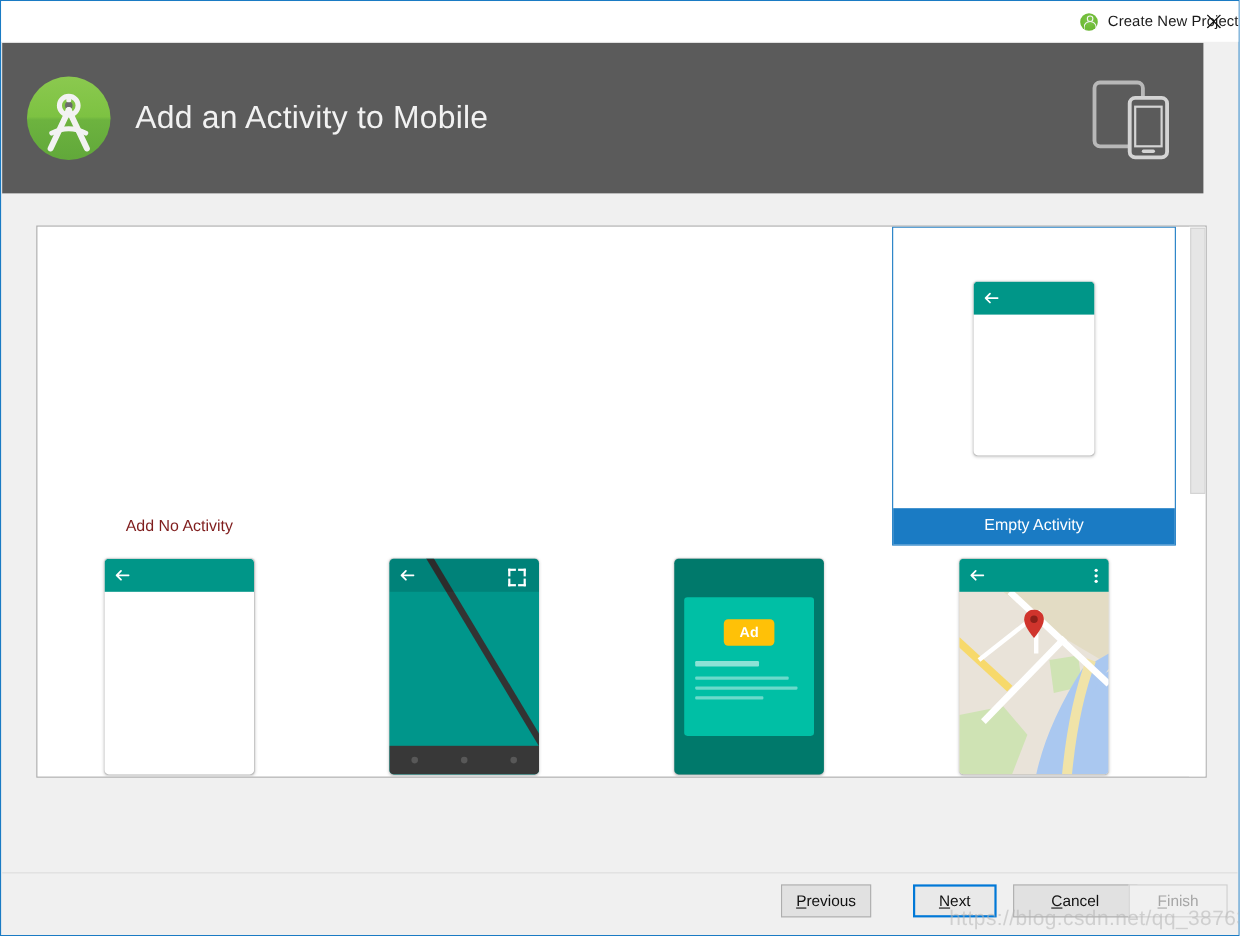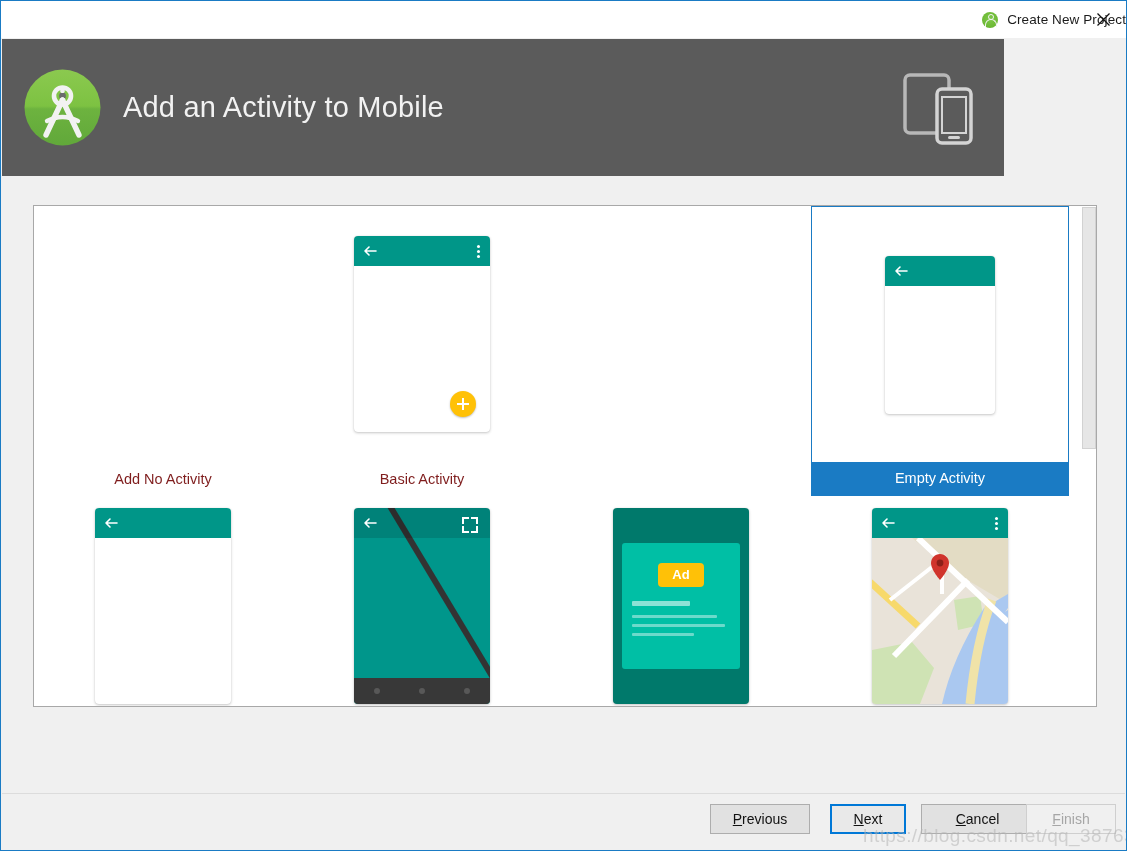--- a/index.html
+++ b/index.html
@@ -54,21 +54,21 @@
     position: absolute; right: 0; top: 0;
     width: 46px; height: 36px;
     display: flex; align-items: center; justify-content: center;
     cursor: pointer;
   }
   #close-btn svg { display: block; }
 
   
   #header {
     position: absolute; left: 1px; top: 38px;
-    width: 1002px; height: 137px;
+    width: 1092px; height: 137px;
     background: #5b5b5b;
     display: flex; align-items: center;
   }
   #header-logo {
     width: 77px; height: 77px;
     margin-left: 22px; flex: none;
     position: relative;
   }
   #header-title {
     margin-left: 22px;
@@ -275,21 +275,21 @@
   .btn.focused {
     border: 2px solid #0078d7;
     background: #e9e9e9;
   }
   .btn.disabled {
     color: #a6a6a6;
     border-color: #cfcfcf;
     background: #f0f0f0;
     cursor: default;
   }
-  #btn-previous { left: 708px; width: 100px; }
+  #btn-previous { left: 708px; width: 82px; }
   #btn-next     { left: 828px; width: 76px; }
   #btn-cancel   { left: 919px; width: 113px; }
   #btn-finish   { left: 1024px; width: 90px; }
 
   #watermark {
     position: absolute;
     left: 862px; top: 824px;
     font-size: 19px;
     color: rgba(180,180,180,0.55);
     white-space: nowrap;
@@ -347,38 +347,20 @@
 
   <div id="content">
     <div id="gallery">
       <div id="gallery-inner">
 
         <div class="tile" style="left:0px; top:0px;">
           <div class="thumb-wrap"></div>
           <div class="tile-label">Add No Activity</div>
         </div>
 
-        <div class="tile" style="left:259px; top:0px;">
-          <div class="thumb-wrap">
-            <div class="phone">
-              <div class="toolbar">
-                <svg class="back" viewBox="0 0 14 14">
-                  <path d="M13 7 H2 M6 3 L2 7 L6 11" stroke="#fff" stroke-width="1.6" fill="none" stroke-linecap="round" stroke-linejoin="round"></path>
-                </svg>
-                <div class="overflow">
-                    <i></i>
-                    <i></i>
-                    <i></i>
-                  </div>
-              </div>
-              <div class="fab"></div>
-            </div>
-          </div>
-          <div class="tile-label">Basic Activity</div>
-        </div>
 
 
         <div class="tile selected" style="left:777px; top:0px;">
           <div class="thumb-wrap">
             <div class="phone small">
               <div class="toolbar">
                 <svg class="back" viewBox="0 0 14 14">
                   <path d="M13 7 H2 M6 3 L2 7 L6 11" stroke="#fff" stroke-width="1.6" fill="none" stroke-linecap="round" stroke-linejoin="round"></path>
                 </svg>
               </div>

